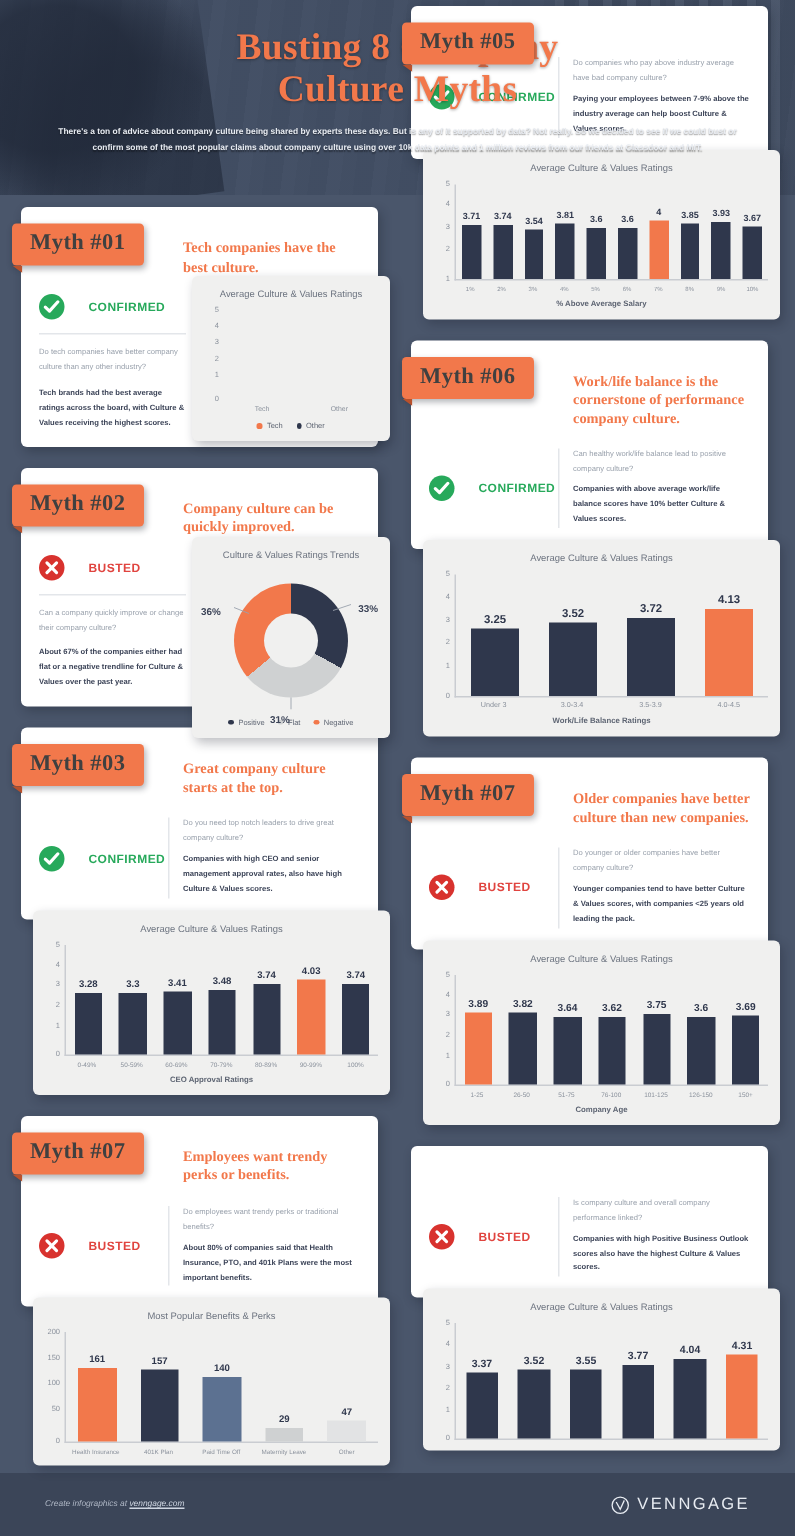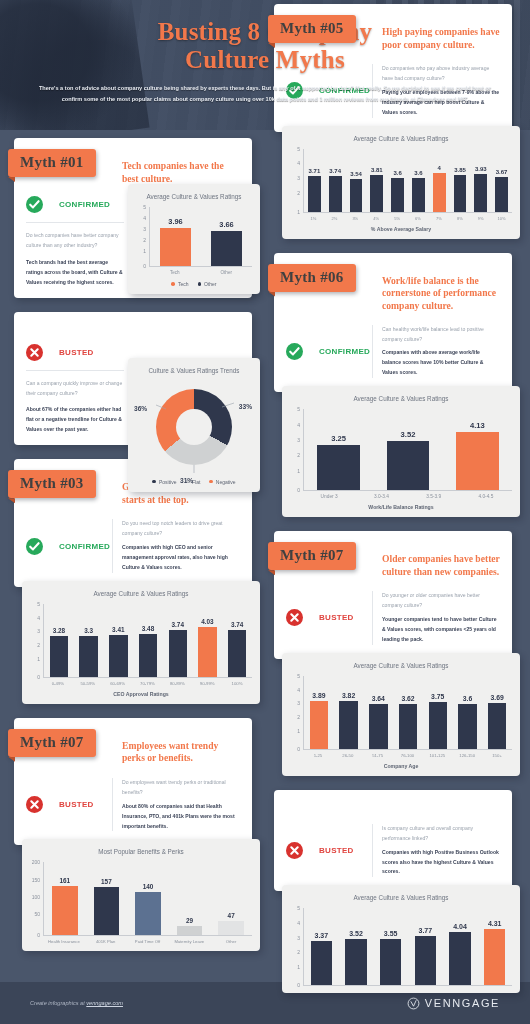--- a/index.html
+++ b/index.html
@@ -188,50 +188,42 @@
           <div class="chart-title">Average Culture &amp; Values Ratings</div>
           <div class="plot" style="height:60px">
             <div class="axis-y">
               <span>5</span>
               <span>4</span>
               <span>3</span>
               <span>2</span>
               <span>1</span>
               <span>0</span>
             </div>
-            <div class="plot-area" style="height:60px">
-              <div class="bar-slot">
-                <div class="bar-val" style="font-size:7.4px">3.96</div>
-                <div class="bar hl" style="height:38.0px;"></div>
-              </div>
-              <div class="bar-slot">
-                <div class="bar-val" style="font-size:7.4px">3.66</div>
-                <div class="bar" style="height:35.1px;"></div>
-              </div>
-            </div>
           </div>
           <div class="xlabels">
             <span style="font-size:4.6px">Tech</span>
             <span style="font-size:4.6px">Other</span>
           </div>
           <div class="legend">
             <div>
               <span class="dot" style="background:#f2784b"></span>
               <span>Tech</span>
             </div>
             <div>
               <span class="dot" style="background:#2f374c"></span>
               <span>Other</span>
             </div>
           </div>
         </div>
       </div>
     </div>
     <div class="myth">
       <div class="card-top" style="padding-bottom:10px">
+        <div class="ribbon">Myth #02</div>
+        <div class="myth-claim">Company culture can be quickly improved.</div>
         <div class="stack">
           <div class="left-pane">
             <div class="verdict">
               <div class="badge no">
                 <svg width="17" height="17" viewBox="0 0 17 17">
                   <path d="M5.3 5.3 L11.7 11.7 M11.7 5.3 L5.3 11.7" fill="none" stroke="#fff" stroke-width="2.1" stroke-linecap="round"></path>
                 </svg>
               </div>
               <div class="verdict-label no">BUSTED</div>
             </div>
@@ -403,21 +395,20 @@
           <span style="font-size:4.2px">Maternity Leave</span>
           <span style="font-size:4.2px">Other</span>
         </div>
       </div>
     </div>
   </div>
 <div class="col col-right" id="col-right">
     <div class="myth">
       <div class="card-top">
         <div class="ribbon">Myth #05</div>
-        <div class="myth-claim">High paying companies have poor company culture.</div>
         <div class="verdict-row">
           <div class="verdict">
             <div class="badge ok">
               <svg width="17" height="17" viewBox="0 0 17 17">
                 <path d="M4.2 8.7 L7 11.4 L12.6 5.2" fill="none" stroke="#fff" stroke-width="2.1" stroke-linecap="round" stroke-linejoin="round"></path>
               </svg>
             </div>
             <div class="verdict-label ok">CONFIRMED</div>
           </div>
           <div class="body-text">
@@ -525,20 +516,24 @@
             <span>0</span>
           </div>
           <div class="plot-area" style="height:82px">
             <div class="bar-slot">
               <div class="bar-val" style="font-size:7.6px">3.25</div>
               <div class="bar" style="height:45.5px;"></div>
             </div>
             <div class="bar-slot">
               <div class="bar-val" style="font-size:7.6px">3.52</div>
               <div class="bar" style="height:49.3px;"></div>
+            </div>
+            <div class="bar-slot">
+              <div class="bar-val" style="font-size:7.6px">3.72</div>
+              <div class="bar" style="height:52.1px;"></div>
             </div>
             <div class="bar-slot">
               <div class="bar-val" style="font-size:7.6px">4.13</div>
               <div class="bar hl" style="height:57.8px;"></div>
             </div>
           </div>
         </div>
         <div class="xlabels">
           <span style="font-size:4.8px">Under 3</span>
           <span style="font-size:4.8px">3.0-3.4</span>

